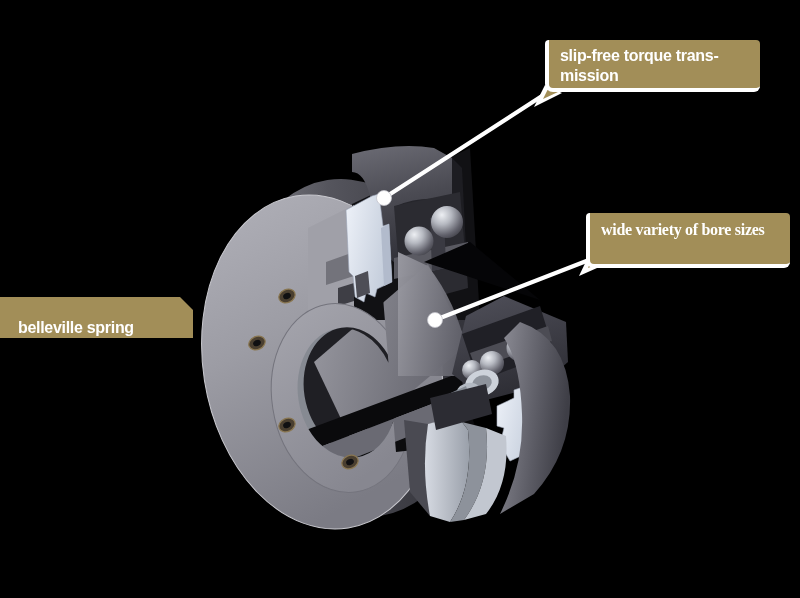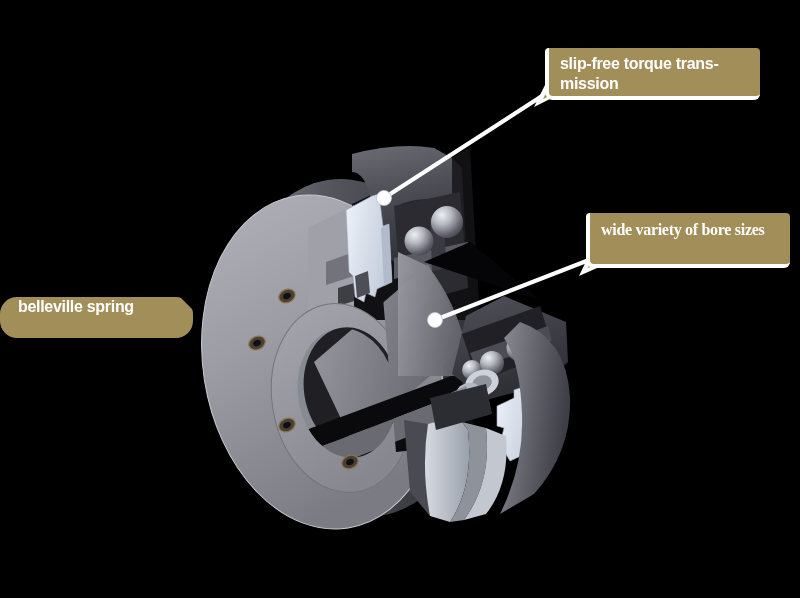--- a/index.html
+++ b/index.html
@@ -15,27 +15,26 @@
     background:var(--label-background,#a28e58);
     color:var(--label-text,#fff);
     font-weight:bold;font-size:16px;line-height:20px;letter-spacing:-0.3px;
     z-index:5;
   }
   .callout.bordered{
     border-left:4px solid var(--label-border,#fff);
     border-bottom:4px solid var(--label-border,#fff);
     border-radius:4px 4px 6px 8px;
   }
-  .callout-torque{left:545px;top:40px;width:215px;height:52px;padding:6px 6px 0 11px;margin-top:8px;}
+  .callout-torque{left:545px;top:40px;width:215px;height:52px;padding:6px 6px 0 11px;}
   .callout-bore{left:586px;top:213px;width:204px;height:55px;padding:7px 6px 0 11px;font-family:Liberation Serif, serif;}
   .callout-belleville{
     left:0;top:297px;width:193px;height:41px;
-    display:flex;align-items:flex-start;padding-left:18px;
+    display:flex;align-items:flex-end;padding-left:18px;
     clip-path:polygon(0 0,180px 0,193px 13px,193px 41px,0 41px);
-    border-radius:17px;
   }
   .leader-line{stroke:var(--leader-line,#fff);stroke-width:4.2;stroke-linecap:round;}
   .marker-dot{fill:var(--marker-dot,#fff);stroke:#c3c3ca;stroke-width:0.8;}
   .tail-white{fill:var(--label-border,#fff);}
   .tail-tan{fill:var(--label-background,#a28e58);}
 </style>
 </head>
 <body style="background: rgb(0, 0, 0);">
 
 <div class="stage">

